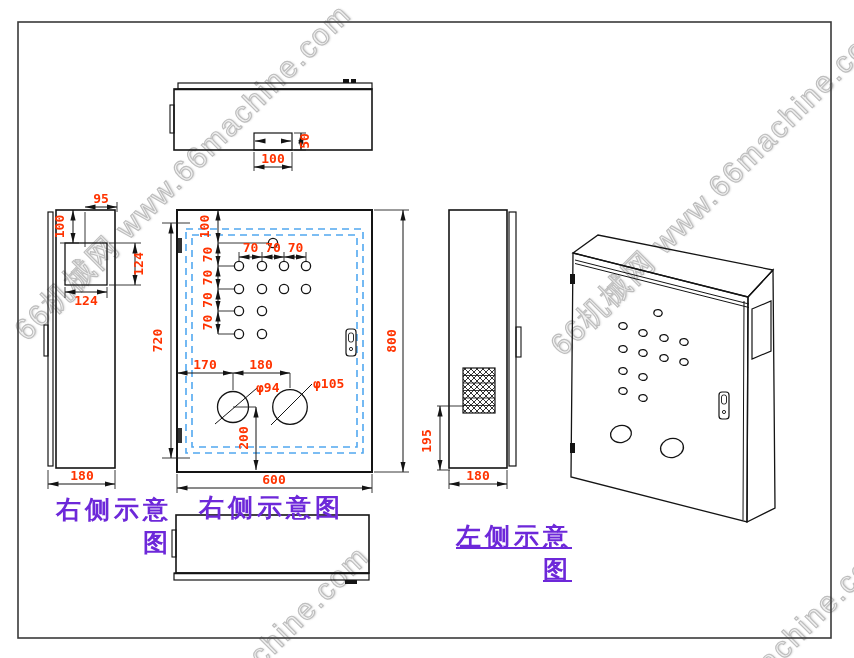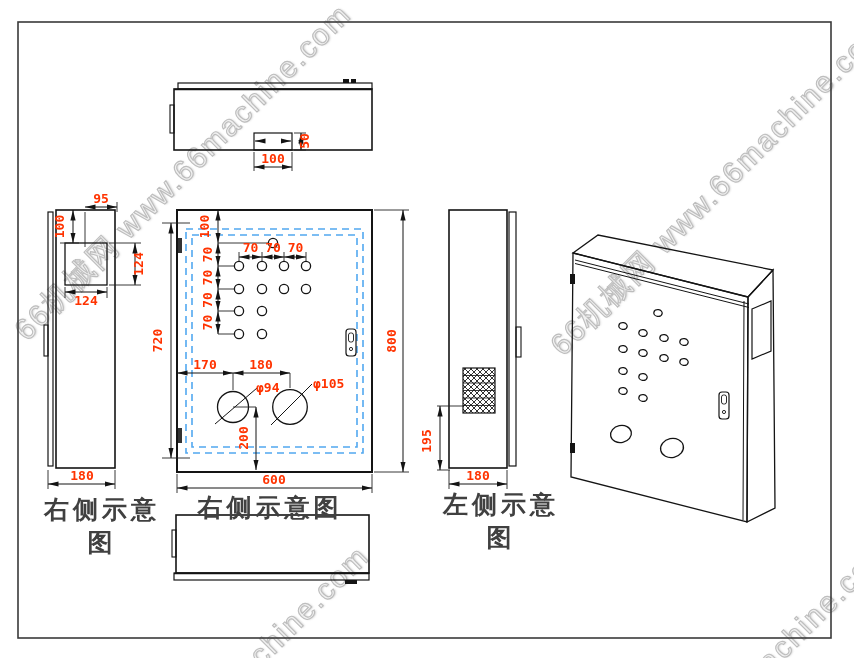--- a/index.html
+++ b/index.html
@@ -6,25 +6,25 @@
   .stage{position:relative;width:854px;height:658px;background:#fff;overflow:hidden;
          font-family:"Liberation Sans",sans-serif;}
   .wm{position:absolute;white-space:nowrap;transform:rotate(-45deg);transform-origin:0 50%;
       font:30px "Liberation Sans",sans-serif;letter-spacing:2px;
       color:#f0f0f0;-webkit-text-stroke:1.1px #bdbdbd;
       text-shadow:1px 1px 2px rgba(150,150,150,.45);pointer-events:none;}
   .wm1{left:20px;top:315px;}
   .wm2{left:556px;top:330px;}
   .wm3{left:38px;top:857px;}
   .wm4{left:560px;top:850px;}
-  .cap{position:absolute;color:#404040;text-align:center;
+  .cap{position:absolute;color:#6d28d9;text-align:right;
        font:25px "DejaVu Serif",serif;font-weight:bold;letter-spacing:4px;}
   .cap-right{left:32px;top:493px;width:140px;}
   .cap-front{left:196px;top:491px;width:148px;}
-  .cap-left{left:430px;top:488px;width:142px;}
+  .cap-left{left:430px;top:520px;width:142px;text-decoration:underline;}
   svg{position:absolute;left:0;top:0;}
   .ln{stroke:#141414;fill:none;stroke-width:1.3;}
   .sw2{stroke-width:2;}
   .sw16{stroke-width:1.6;}
   .sw12{stroke-width:1.2;}
   .sw11{stroke-width:1.1;}
   .sw09{stroke-width:0.9;}
   .thin{stroke:#222;stroke-width:0.9;fill:none;}
   .dimln{stroke:#141414;stroke-width:1;fill:none;}
   .dash{stroke:#52a8f0;stroke-width:1.6;fill:none;stroke-dasharray:7 5;}

